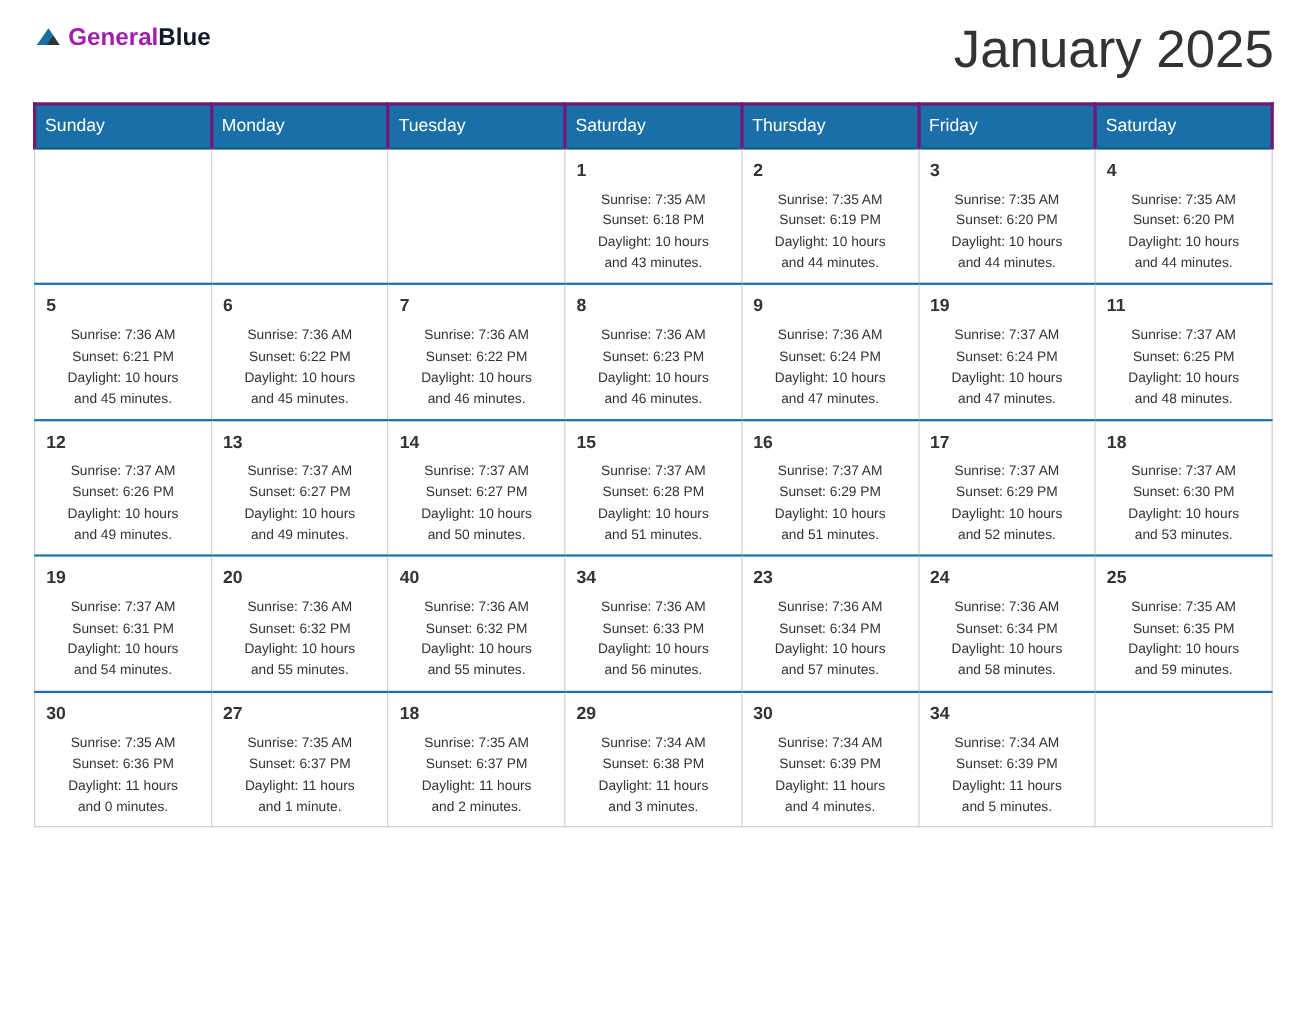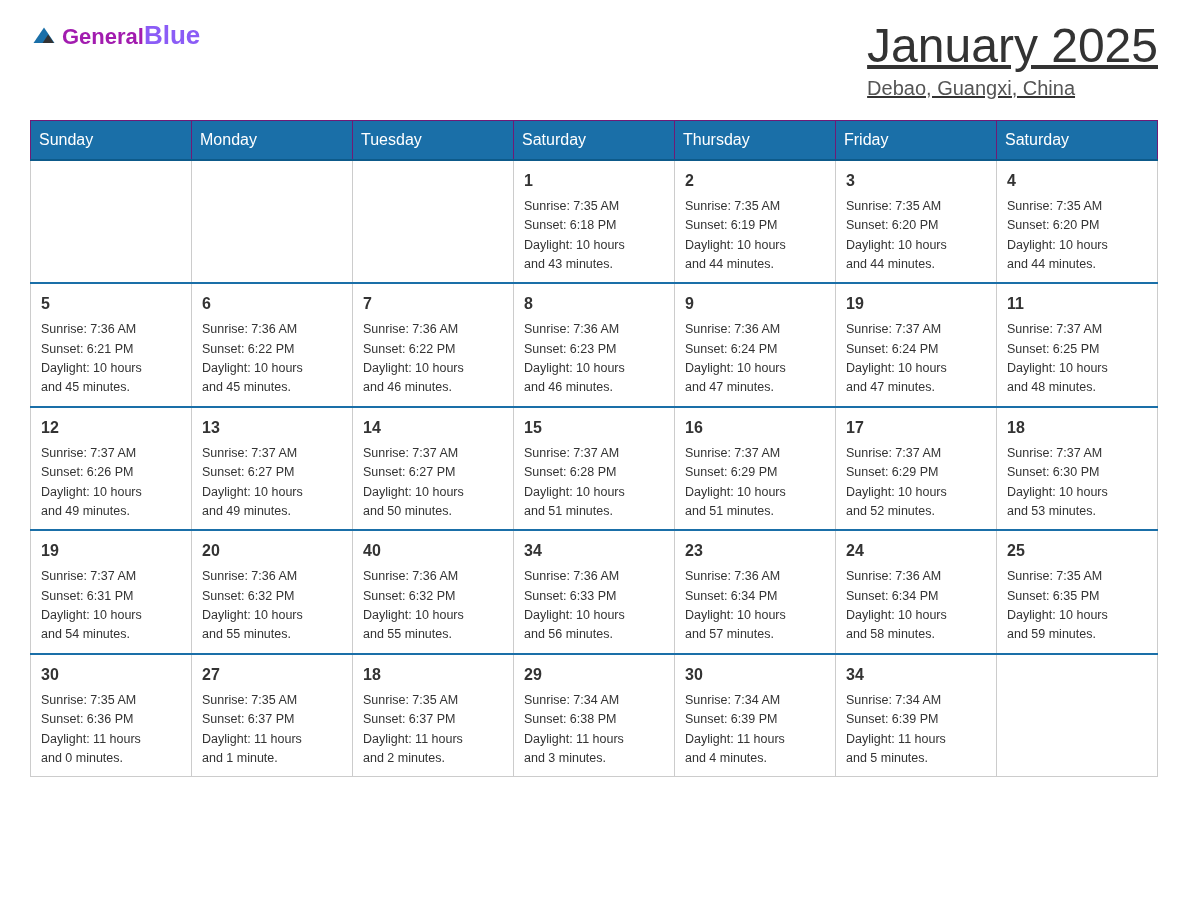--- a/index.html
+++ b/index.html
@@ -21,32 +21,31 @@
       display: flex;
       align-items: center;
       gap: 4px;
     }
     .logo-text-general {
       font-size: 22px;
       font-weight: bold;
       color: #a21caf;
     }
     .logo-text-blue {
-      font-size: 26px;
+      font-size: 22px;
       font-weight: bold;
-      color: #8b5cf6;
+      color: #0f172a;
     }
     .logo-icon {
       width: 28px;
       height: 28px;
       display: inline-block;
     }
     .title-block {
-      text-align: left;
-      text-decoration: underline;
+      text-align: center;
     }
     .month-title {
       font-size: 48px;
       font-weight: normal;
       color: #333;
       line-height: 1.1;
     }
     .location {
       font-size: 20px;
       color: #555;
@@ -57,21 +56,21 @@
       border-collapse: collapse;
       border: 1px solid #ccc;
     }
     .calendar th {
       background-color: #1a6fa8;
       color: #fff;
       font-size: 16px;
       font-weight: normal;
       padding: 10px 8px;
       text-align: left;
-      border: 1px solid #701a75;
+      border: 3px solid #701a75;
     }
     .calendar td {
       vertical-align: top;
       padding: 8px 10px;
       border: 1px solid #ccc;
       width: 14.28%;
       height: 110px;
       font-size: 13px;
       line-height: 1.5;
     }
@@ -79,20 +78,21 @@
       font-size: 16px;
       font-weight: bold;
       color: #333;
       display: block;
       margin-bottom: 4px;
     }
     .day-info {
       font-size: 12.5px;
       color: #333;
       line-height: 1.55;
+      text-align: center;
     }
     .empty-cell {
       background: #fff;
     }
     tr td {
       background: #fff;
     }
     .calendar tr:not(:last-child) td {
       border-bottom: 2px solid #1a6fa8;
     }
@@ -108,21 +108,20 @@
     <svg class="logo-icon" viewBox="0 0 40 40" xmlns="http://www.w3.org/2000/svg">
       <polygon points="5,30 20,8 35,30" fill="#1a6fa8"></polygon>
       <polygon points="18,30 26,18 34,30" fill="#333"></polygon>
     </svg>
     <div>
       <span class="logo-text-general">General</span><span class="logo-text-blue">Blue</span>
     </div>
   </div>
   <div class="title-block">
     <div class="month-title">January 2025</div>
-    <div class="location">Debao, Guangxi, China</div>
   </div>
 </div>
 
 <table class="calendar">
   <thead>
     <tr>
     <th>Sunday</th>
         <th>Monday</th>
         <th>Tuesday</th>
         <th>Saturday</th>

